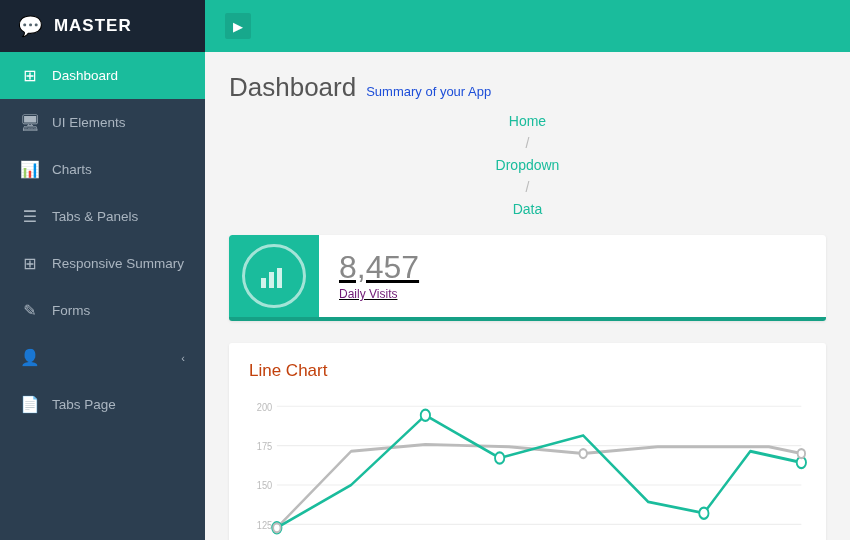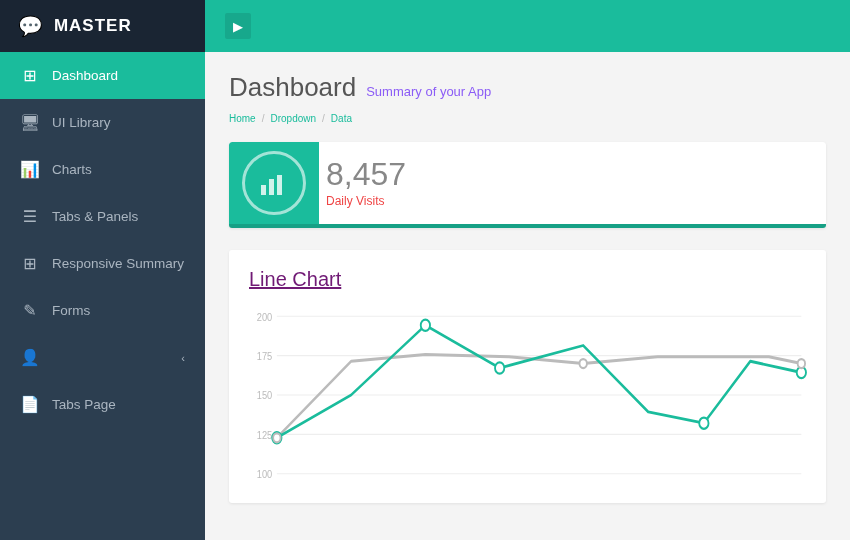--- a/index.html
+++ b/index.html
@@ -90,29 +90,30 @@
       gap: 10px;
       margin-bottom: 10px;
     }
     .page-title {
       font-size: 26px;
       color: #555;
       font-weight: 300;
     }
     .page-subtitle {
       font-size: 13px;
-      color: #8b5cf6;
+      color: #1d4ed8;
     }
     .breadcrumb {
       display: flex;
       align-items: center;
       gap: 6px;
-      font-size: 10px;
+      font-size: 14px;
       color: #1abc9c;
       margin-bottom: 18px;
+      flex-direction: column;
     }
     .breadcrumb span.sep { color: #bbb; }
     .breadcrumb span.current { color: #1abc9c; }
 
     
     .stat-cards {
       display: flex;
       gap: 18px;
       margin-bottom: 22px;
     }
@@ -137,47 +138,47 @@
     .stat-icon-circle {
       width: 64px;
       height: 64px;
       border-radius: 50%;
       border: 3px solid rgba(255,255,255,0.6);
       display: flex;
       align-items: center;
       justify-content: center;
     }
     .stat-info {
-      padding: 16px 7px;
+      padding: 16px 20px;
       display: flex;
       flex-direction: column;
       justify-content: center;
+      text-decoration: underline;
     }
     .stat-value {
       font-size: 32px;
       color: #888;
       font-weight: 300;
       line-height: 1;
       margin-bottom: 4px;
     }
-    .stat-label { font-size: 12px; color: #ef4444; }
+    .stat-label { font-size: 12px; color: #701a75; }
 
     
     .chart-card {
       background: #fff;
       border-radius: 3px;
       padding: 18px 20px;
       box-shadow: 0 1px 3px rgba(0,0,0,0.08);
     }
     .chart-title {
-      font-size: 20px;
-      color: #701a75;
+      font-size: 17px;
+      color: #c2410c;
       font-weight: 500;
       margin-bottom: 14px;
-      text-decoration: underline;
     }
     .chart-area { position: relative; height: 180px; }
     svg.line-chart { width: 100%; height: 100%; overflow: visible; }
 
     
     .stat-card-wrap {
       flex: 1;
       display: flex;
       flex-direction: column;
       border-radius: 3px;
@@ -195,21 +196,21 @@
   </div>
   <nav class="sidebar-nav">
 
     <div class="nav-item active">
       <span class="nav-icon">⊞</span>
       <span>Dashboard</span>
     </div>
 
     <div class="nav-item">
       <span class="nav-icon">🖥</span>
-      <span>UI Library</span>
+      <span>UI Elements</span>
     </div>
 
     <div class="nav-item">
       <span class="nav-icon">📊</span>
       <span>Charts</span>
     </div>
 
     <div class="nav-item">
       <span class="nav-icon">☰</span>
       <span>Tabs &amp; Panels</span>

